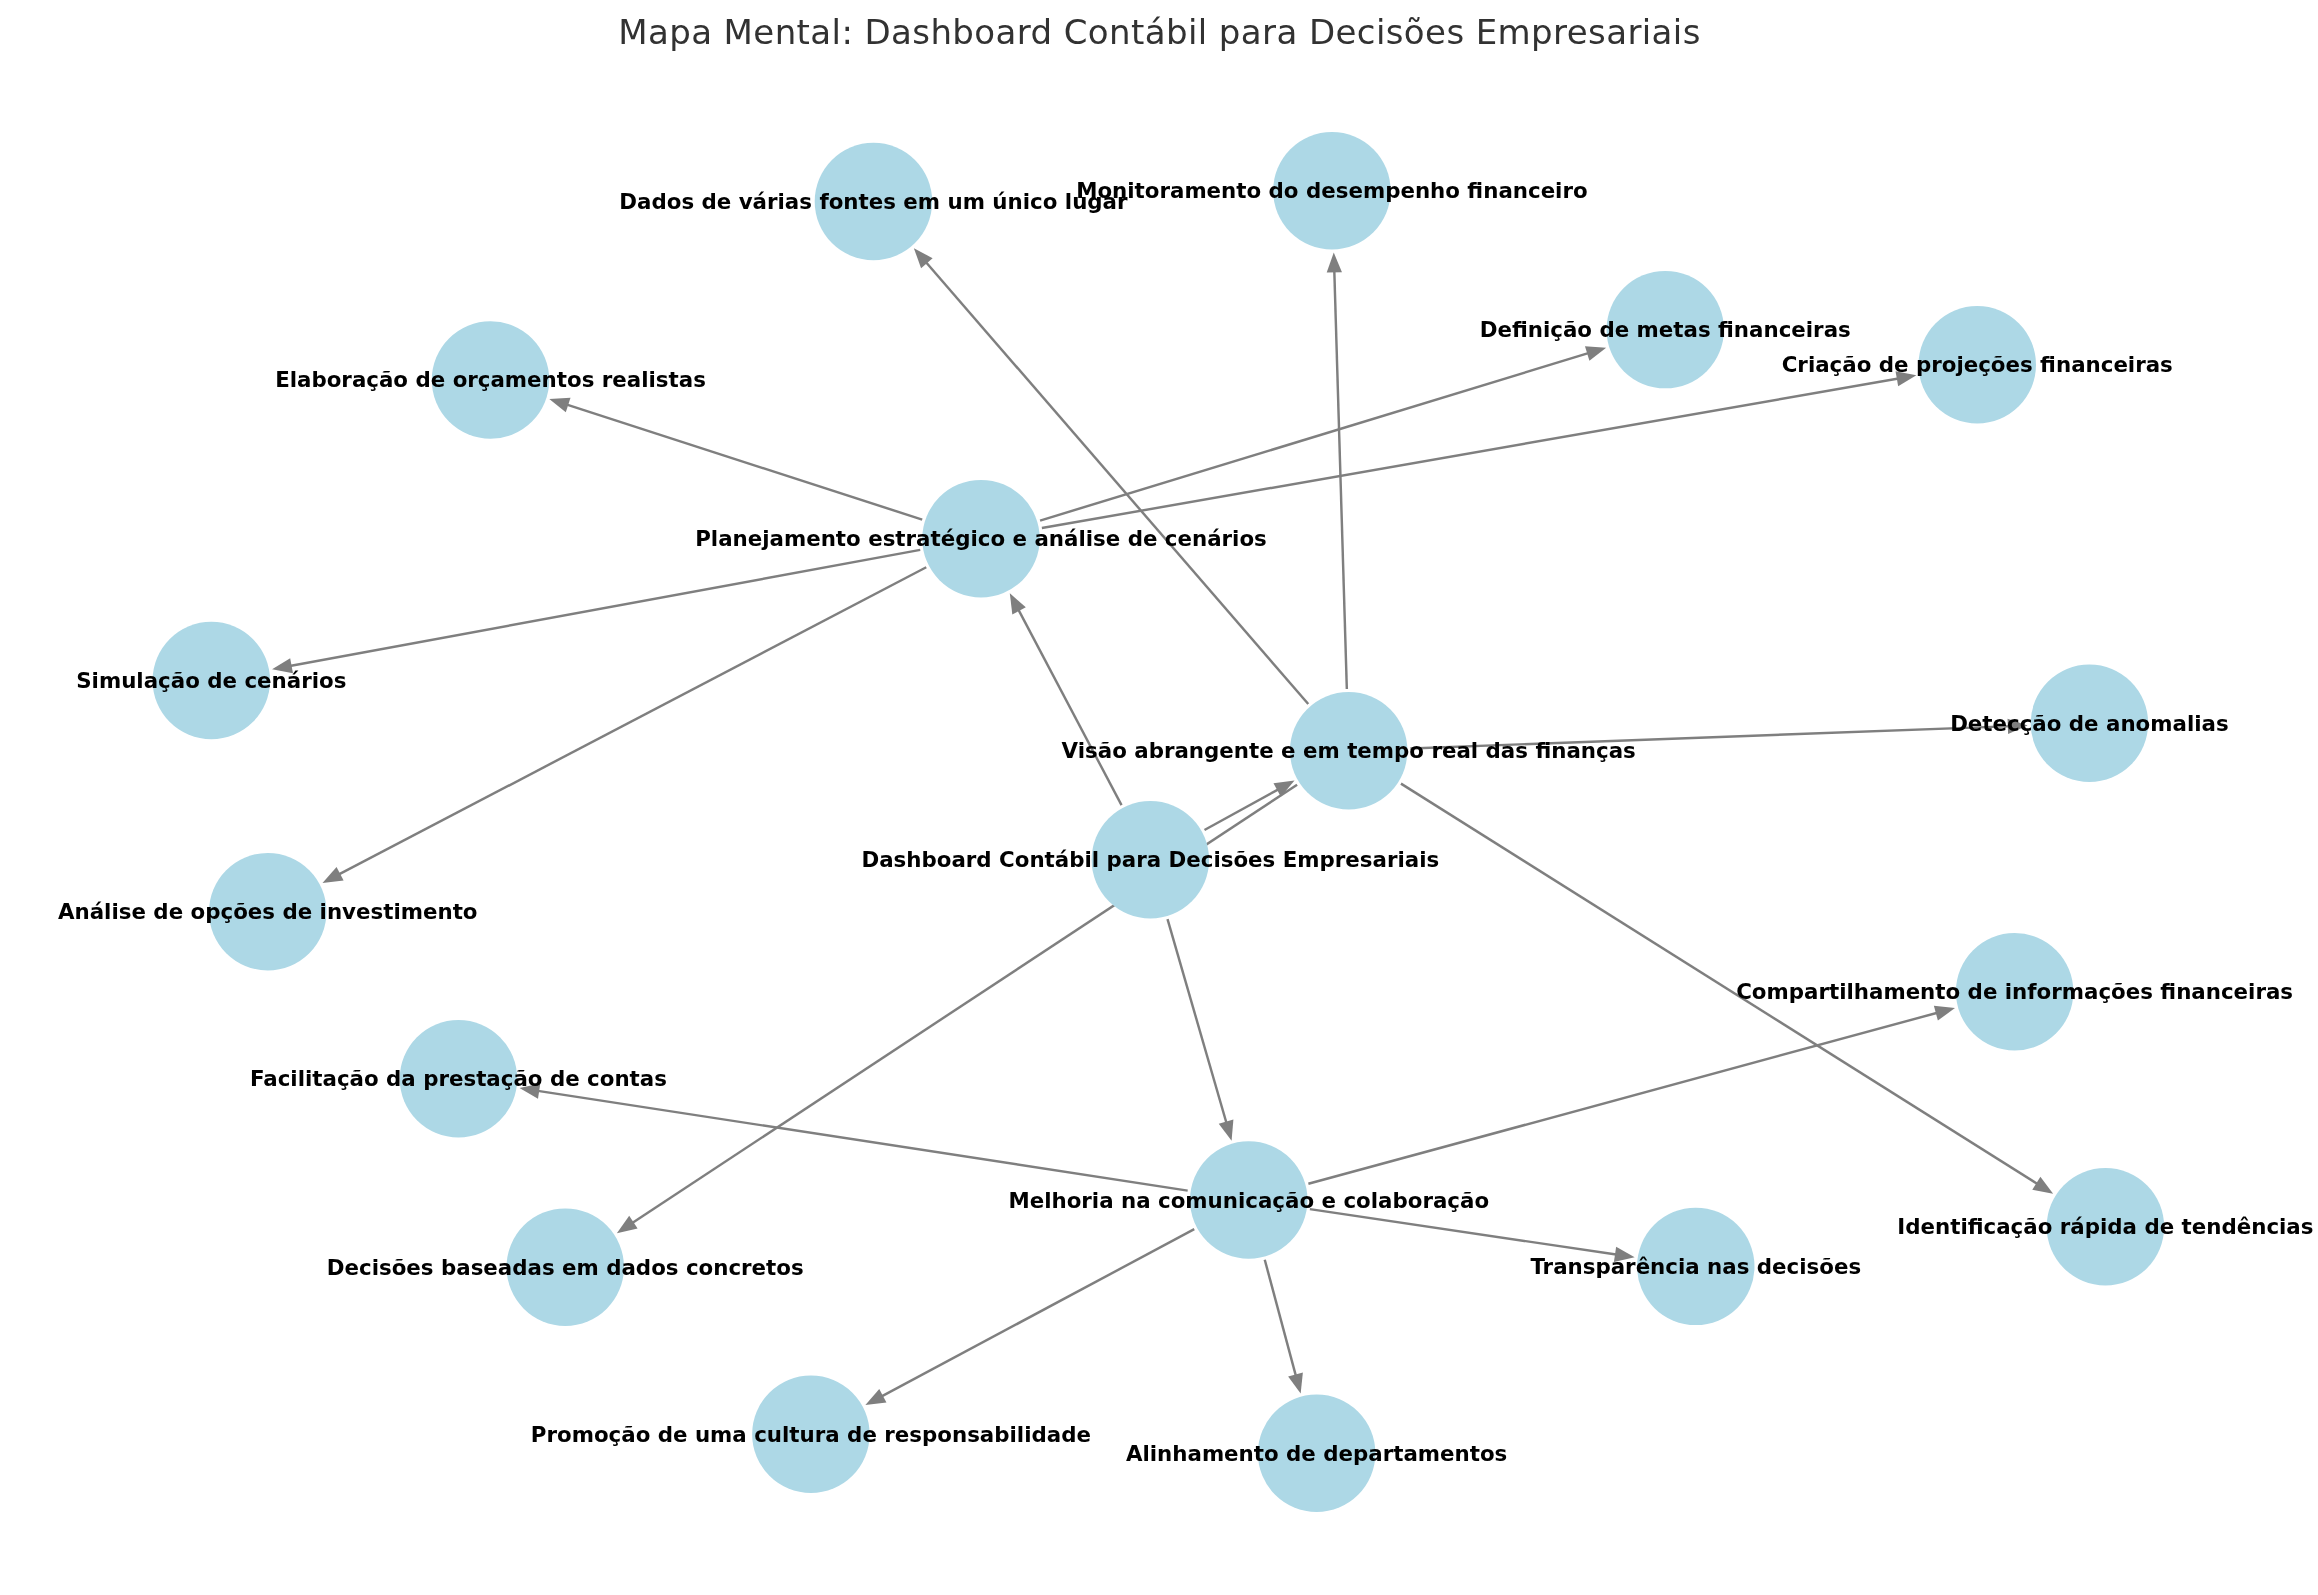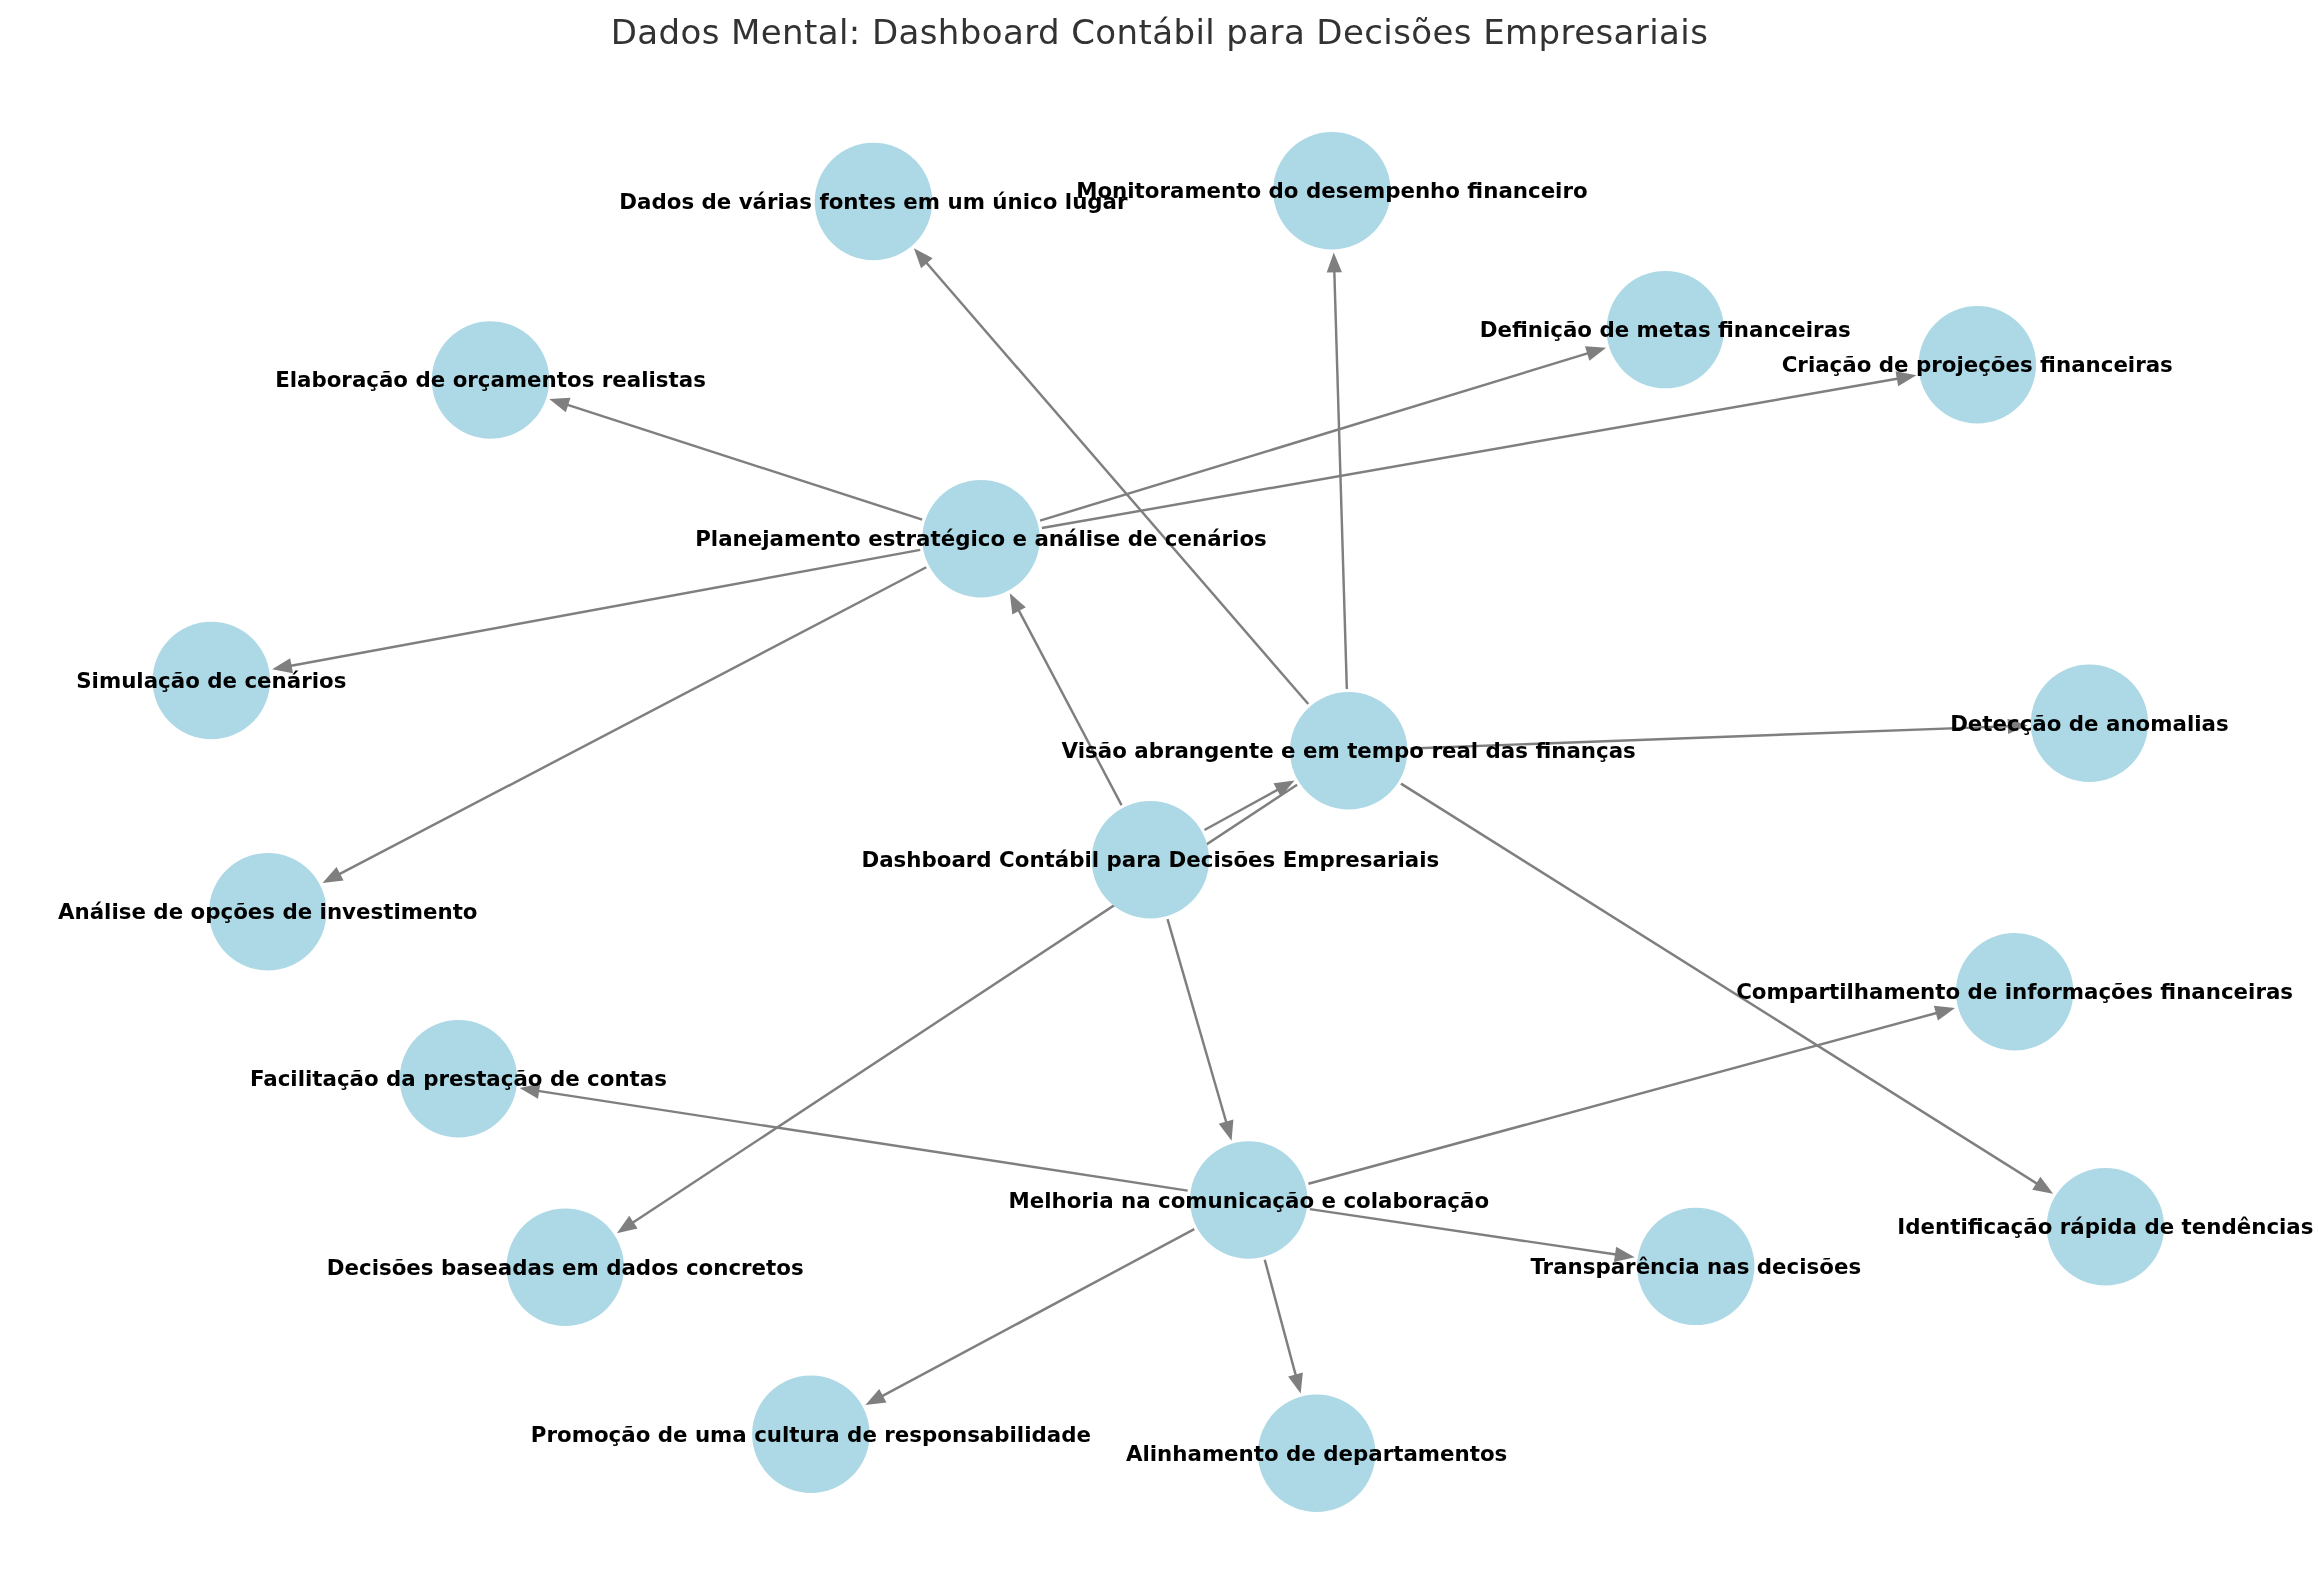--- a/index.html
+++ b/index.html
@@ -116,15 +116,15 @@
         <text x="351" y="1195" text-anchor="middle" dominant-baseline="central" font-size="28" class="node-label">Análise de opções de investimento</text>
         <text x="2183" y="432" text-anchor="middle" dominant-baseline="central" font-size="28" class="node-label">Definição de metas financeiras</text>
         <text x="2592" y="478" text-anchor="middle" dominant-baseline="central" font-size="28" class="node-label">Criação de projeções financeiras</text>
         <text x="601" y="1414" text-anchor="middle" dominant-baseline="central" font-size="28" class="node-label">Facilitação da prestação de contas</text>
         <text x="2223" y="1660" text-anchor="middle" dominant-baseline="central" font-size="28" class="node-label">Transparência nas decisões</text>
         <text x="1726" y="1905" text-anchor="middle" dominant-baseline="central" font-size="28" class="node-label">Alinhamento de departamentos</text>
         <text x="1063" y="1880" text-anchor="middle" dominant-baseline="central" font-size="28" class="node-label">Promoção de uma cultura de responsabilidade</text>
         <text x="2641" y="1300" text-anchor="middle" dominant-baseline="central" font-size="28" class="node-label">Compartilhamento de informações financeiras</text>
       </g>
   </svg>
-  <div id="chart-title">Dados Mental: Dashboard Contábil para Decisões Empresariais</div>
+  <div id="chart-title">Mapa Mental: Dashboard Contábil para Decisões Empresariais</div>
 </div>
 
 
 </body></html>

